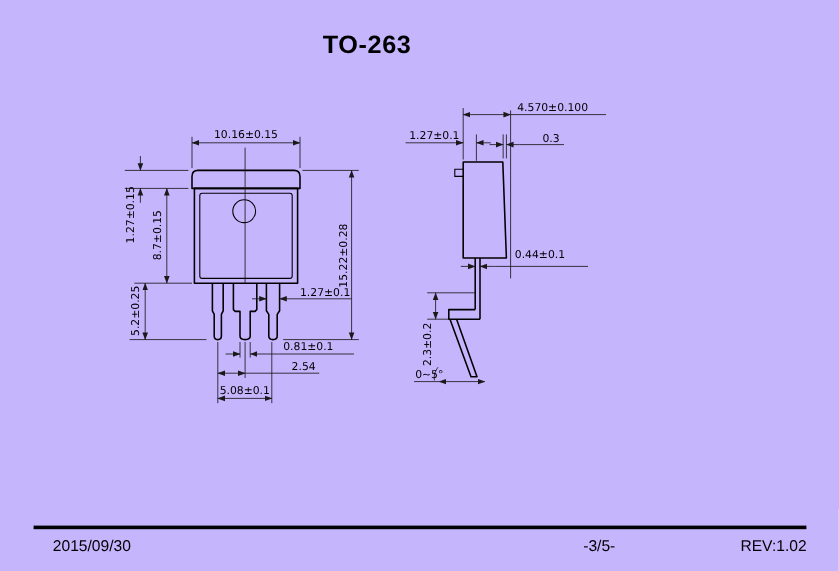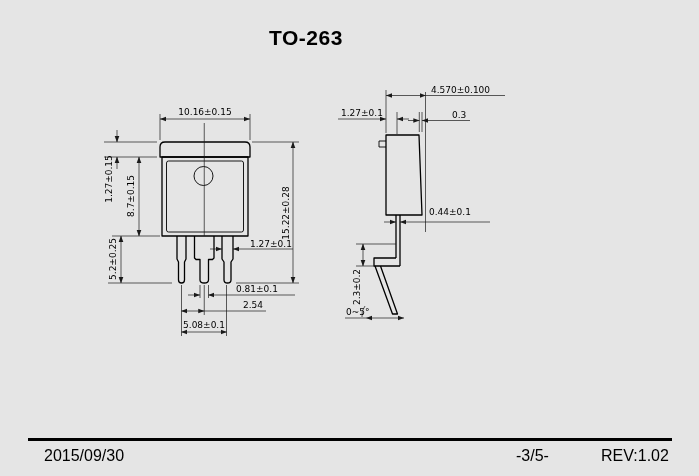--- a/index.html
+++ b/index.html
@@ -1,30 +1,30 @@
 <!DOCTYPE html>
 <html><head>
 <meta charset="utf-8">
 <style>
   html,body{margin:0;padding:0;background:#ffffff;}
-  .page{position:relative;width:699px;height:476px;background:#e5e5e5;overflow:hidden;
+  .page{position:relative;width:699px;height:476px;background:#c4b5fd;overflow:hidden;
         font-family:"Liberation Sans",sans-serif;}
   .title{position:absolute;left:269px;top:26px;font-size:21px;font-weight:bold;
          color:#000;letter-spacing:0.5px;}
   svg.drawing{position:absolute;left:0;top:0;}
   svg .outline{fill:none;stroke:#000;stroke-width:1.3;stroke-linejoin:round;}
   svg .thin{fill:none;stroke:#000;stroke-width:0.9;}
   svg .dim{fill:none;stroke:#1a1a1a;stroke-width:0.7;}
   svg text{font-family:"DejaVu Sans",sans-serif;font-size:9px;fill:#000;}
   .footer-rule{position:absolute;left:28px;top:438px;width:644px;height:2.5px;background:#000;}
-  .footer-item{position:absolute;top:447px;font-size:16px;color:#000;}
+  .footer-item{position:absolute;top:447px;font-size:13px;color:#000;}
   .f-date{left:44px;}
   .f-site{left:269px;}
-  .f-page{left:486px;margin-left:30px;}
-  .f-rev{left:601px;}
+  .f-page{left:486px;}
+  .f-rev{left:617px;}
 </style>
 </head>
 <body>
 
 <div class="page">
 
   <div class="title">TO-263</div>
 
   <svg class="drawing" width="699" height="476" viewBox="0 0 699 476">
     <defs>

